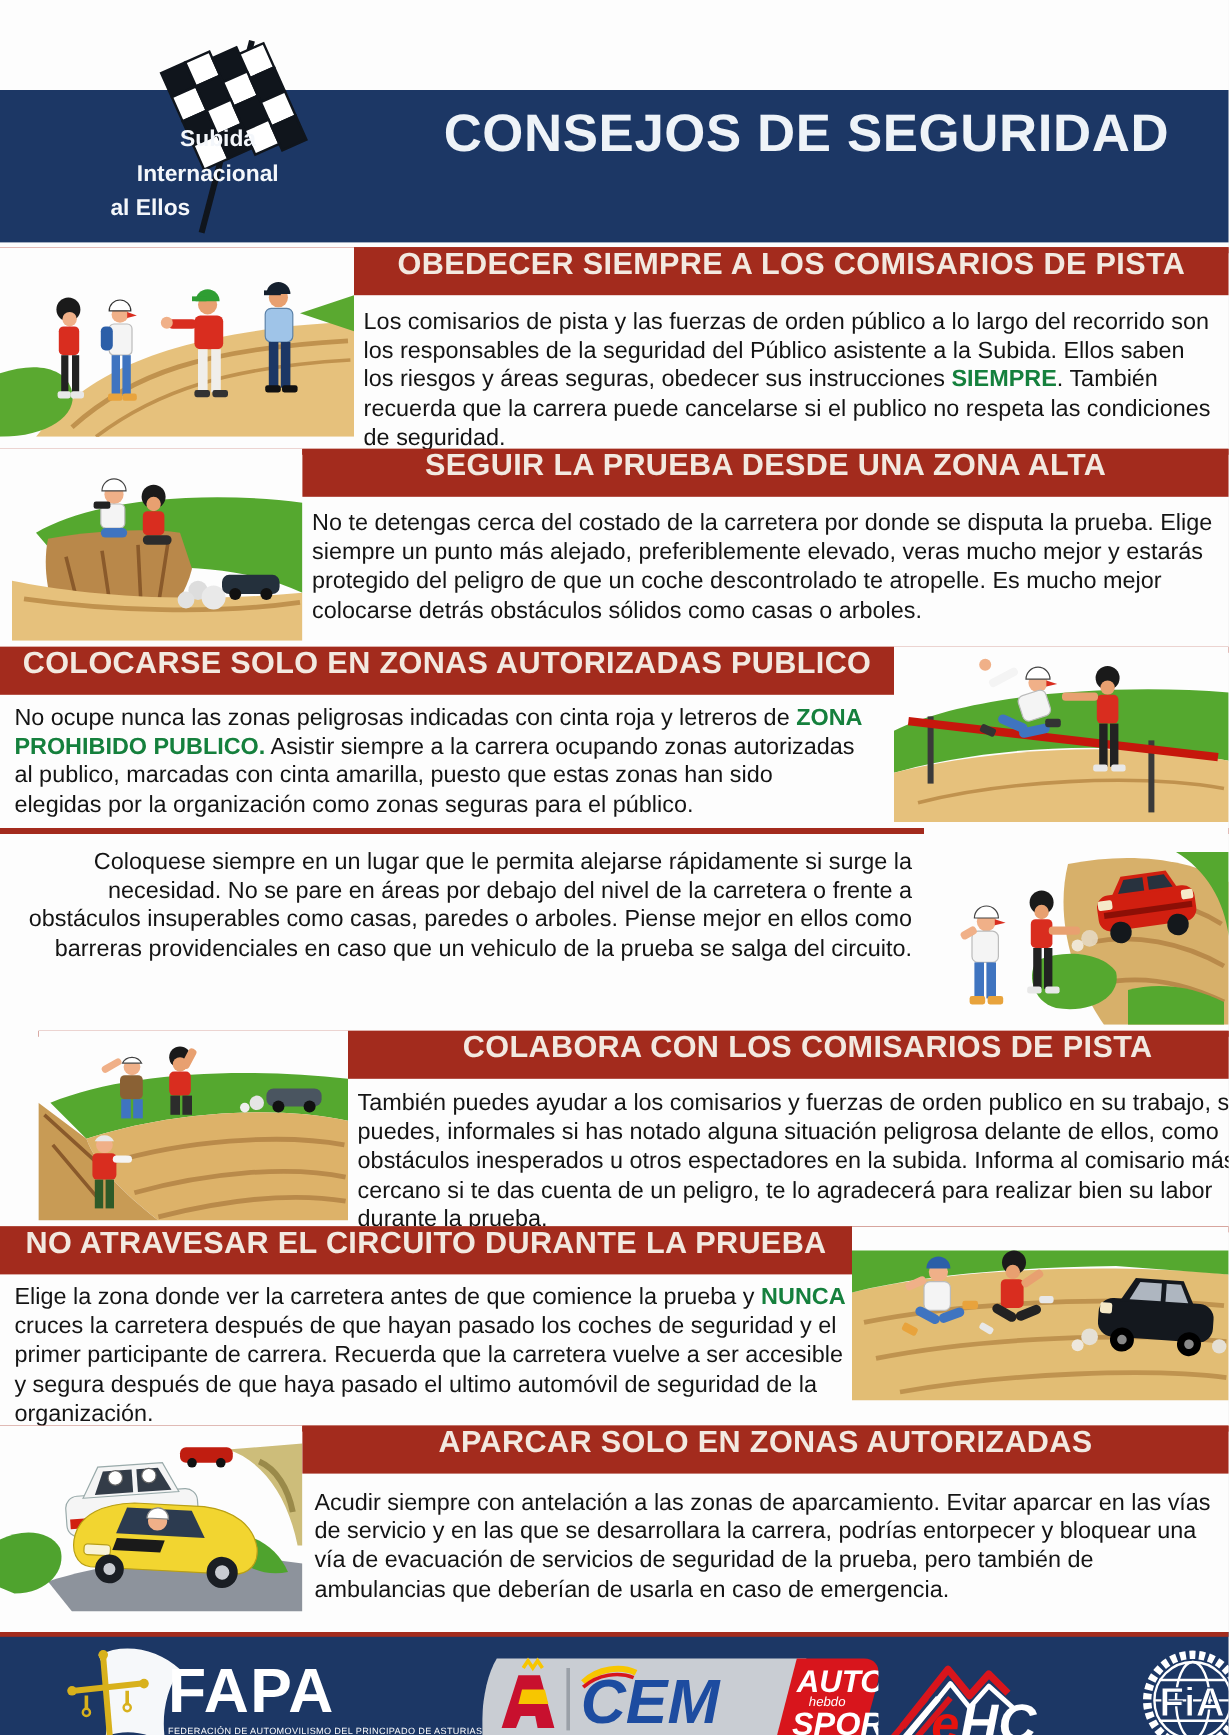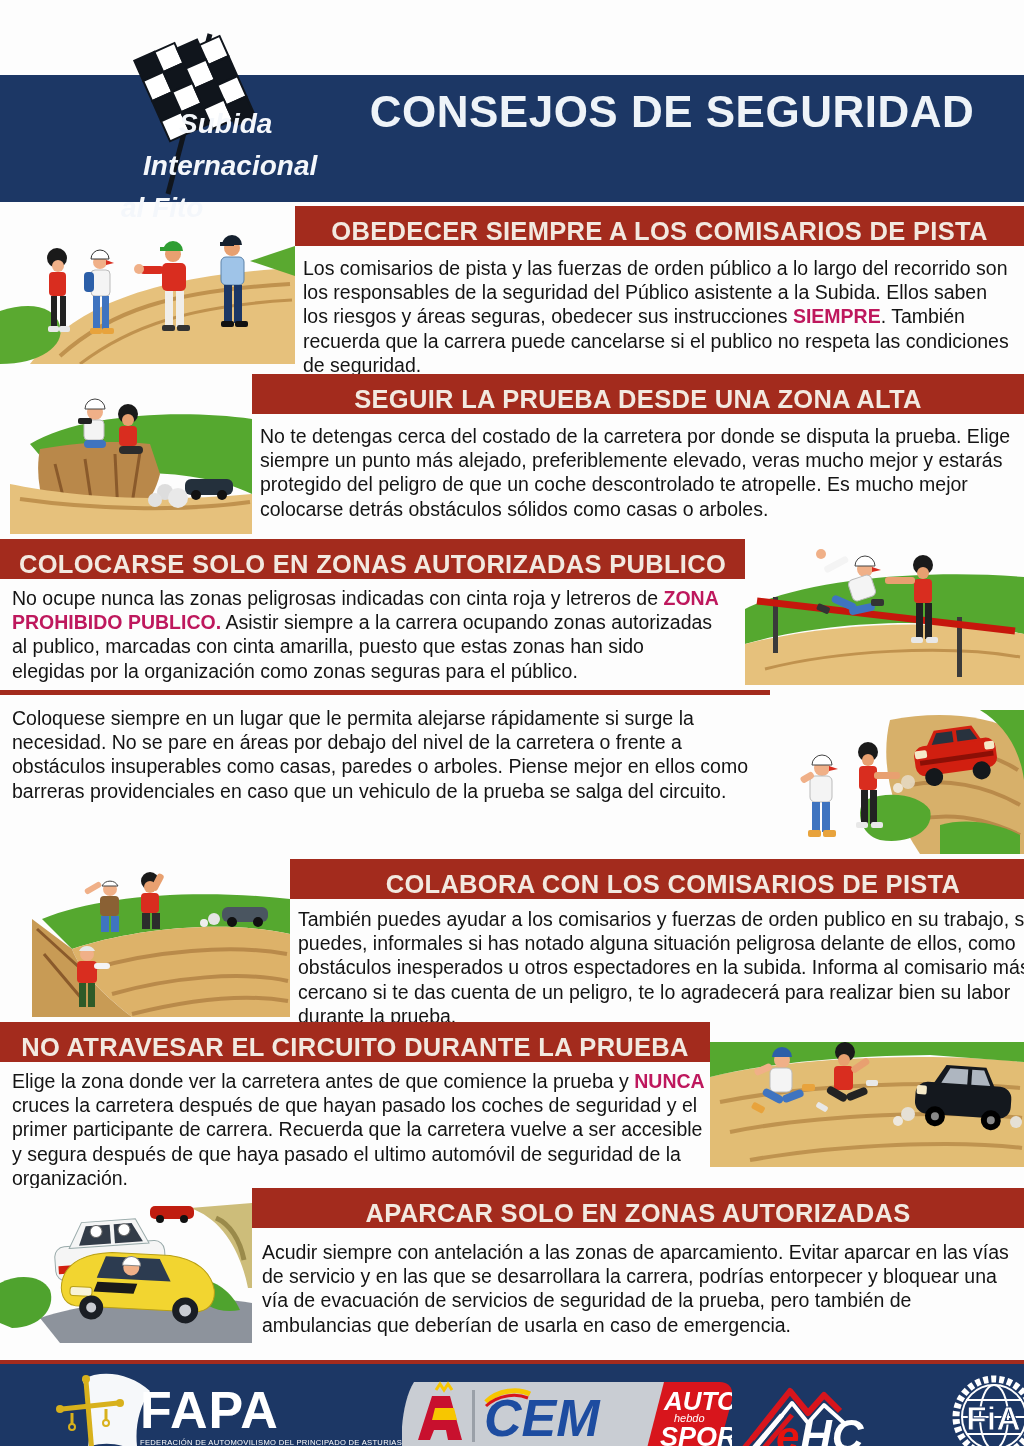--- a/index.html
+++ b/index.html
@@ -4,56 +4,56 @@
 <style>
   * { margin:0; padding:0; box-sizing:border-box; }
   html,body { background:#e8e8e8; }
   body { font-family:"Liberation Sans", sans-serif; }
   .page { width:1024px; height:1446px; margin:0 auto; background:#fdfdfd; position:relative; overflow:hidden; }
 
   
   .masthead { position:relative; height:202px; background:#fdfdfd; }
   .navbar { position:absolute; top:75px; left:0; right:0; height:127px; background:#1c3765; }
   .flag-logo { position:absolute; top:4px; left:58px; width:240px; height:195px; z-index:3; }
-  .event-name { position:absolute; top:103px; left:121px; z-index:4; color:#f4f7fb; font-weight:bold; font-style:italic; font-size:28px; line-height:1.5; }
+  .event-name { position:absolute; top:103px; left:92px; z-index:4; color:#f4f7fb; font-weight:bold; font-size:19px; line-height:1.5; }
   .event-name .l1 { padding-left:58px; }
   .event-name .l2 { padding-left:22px; }
   .event-name .l3 { padding-left:0; }
   .main-title { position:absolute; top:86px; left:330px; right:10px; text-align:center; color:#eef3f8; font-weight:bold; font-size:44px; line-height:1.18; letter-spacing:.5px; }
 
   
   .sec { position:relative; width:1024px; }
   .toprule { position:absolute; top:0; left:0; width:100%; height:5px; background:#a32b1d; }
   .row { display:flex; height:100%; }
   .illus { position:relative; flex:0 0 auto; overflow:visible; }
   .content { flex:1 1 auto; position:relative; }
-  .titlebar { background:#a32b1d; height:40px; display:flex; align-items:flex-end; justify-content:center; color:#f2e9e0; font-weight:bold; font-size:25.5px; letter-spacing:.3px; white-space:nowrap; }
+  .titlebar { background:#a32b1d; height:40px; display:flex; align-items:flex-start; justify-content:center; color:#f2e9e0; font-weight:bold; font-size:25.5px; letter-spacing:.3px; white-space:nowrap; }
   .body-text { font-size:19.5px; line-height:1.24; color:#141414; padding-top:9px; }
-  .hl { color:#be185d; font-weight:bold; }
+  .hl { color:#15803d; font-weight:bold; }
   svg { display:block; }
 
   .s1 { height:163px; margin-top:4px; }
   .s1 .illus { width:295px; }
   .s1 .body-text { padding:10px 14px 0 8px; }
 
   .s2 { height:146px; margin-top:5px; }
   .s2 .content { flex:0 0 745px; }
   .s2 .illus { width:279px; }
   .s2 .body-text { padding:7px 26px 0 12px; }
 
   .s3 { height:160px; margin-top:5px; }
   .s3 .illus { width:252px; }
   .s3 .body-text { padding:10px 8px 0 8px; }
 
   .s4 { height:164px; margin-top:5px; }
   .s4 .content { flex:0 0 800px; }
   .s4 .titlebar { width:830px; }
   .s4 .illus { width:224px; }
   .s4 .illus svg { margin-left:-30px; }
-  .s4 .body-text { padding:16px 40px 0 12px; }
+  .s4 .body-text { padding:16px 40px 0 12px;text-align:right; }
 
   .s5 { height:158px; margin-top:5px;margin-left:32px; }
   .s5 .illus { width:258px; }
   .s5 .body-text { padding:8px 6px 0 8px; }
 
   .s6 { height:145px; margin-top:5px; }
   .s6 .content { flex:0 0 710px; }
   .s6 .illus { width:314px; }
   .s6 .body-text { padding:7px 4px 0 12px; }
 
@@ -99,21 +99,21 @@
             <rect x="110" y="94" width="22" height="22" fill="#10151c"></rect>
             <rect x="132" y="100" width="22" height="22" fill="#fff"></rect>
             <rect x="154" y="106" width="22" height="22" fill="#10151c"></rect>
         </g>
       </g>
     </svg>
 
     <div class="event-name">
       <div class="l1">Subida</div>
       <div class="l2">Internacional</div>
-      <div class="l3">al Fito</div>
+      <div class="l3">al Ellos</div>
     </div>
 
     <div class="main-title">
       <div>CONSEJOS DE SEGURIDAD</div>
     </div>
   </div>
 
   <section class="sec s1">
     <div class="toprule"></div>
     <div class="row">

